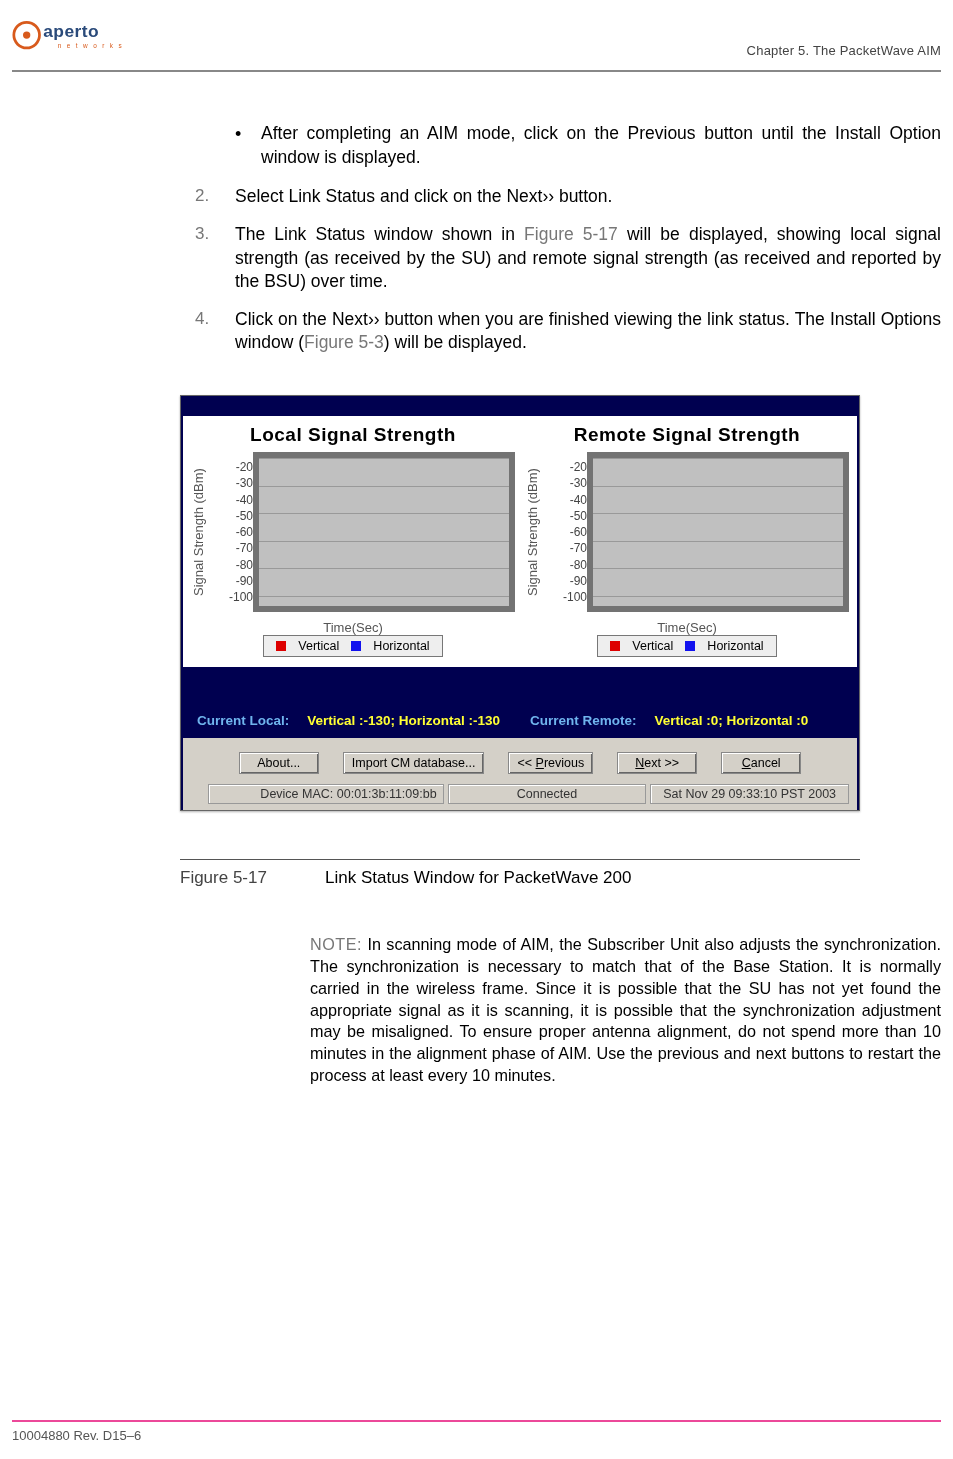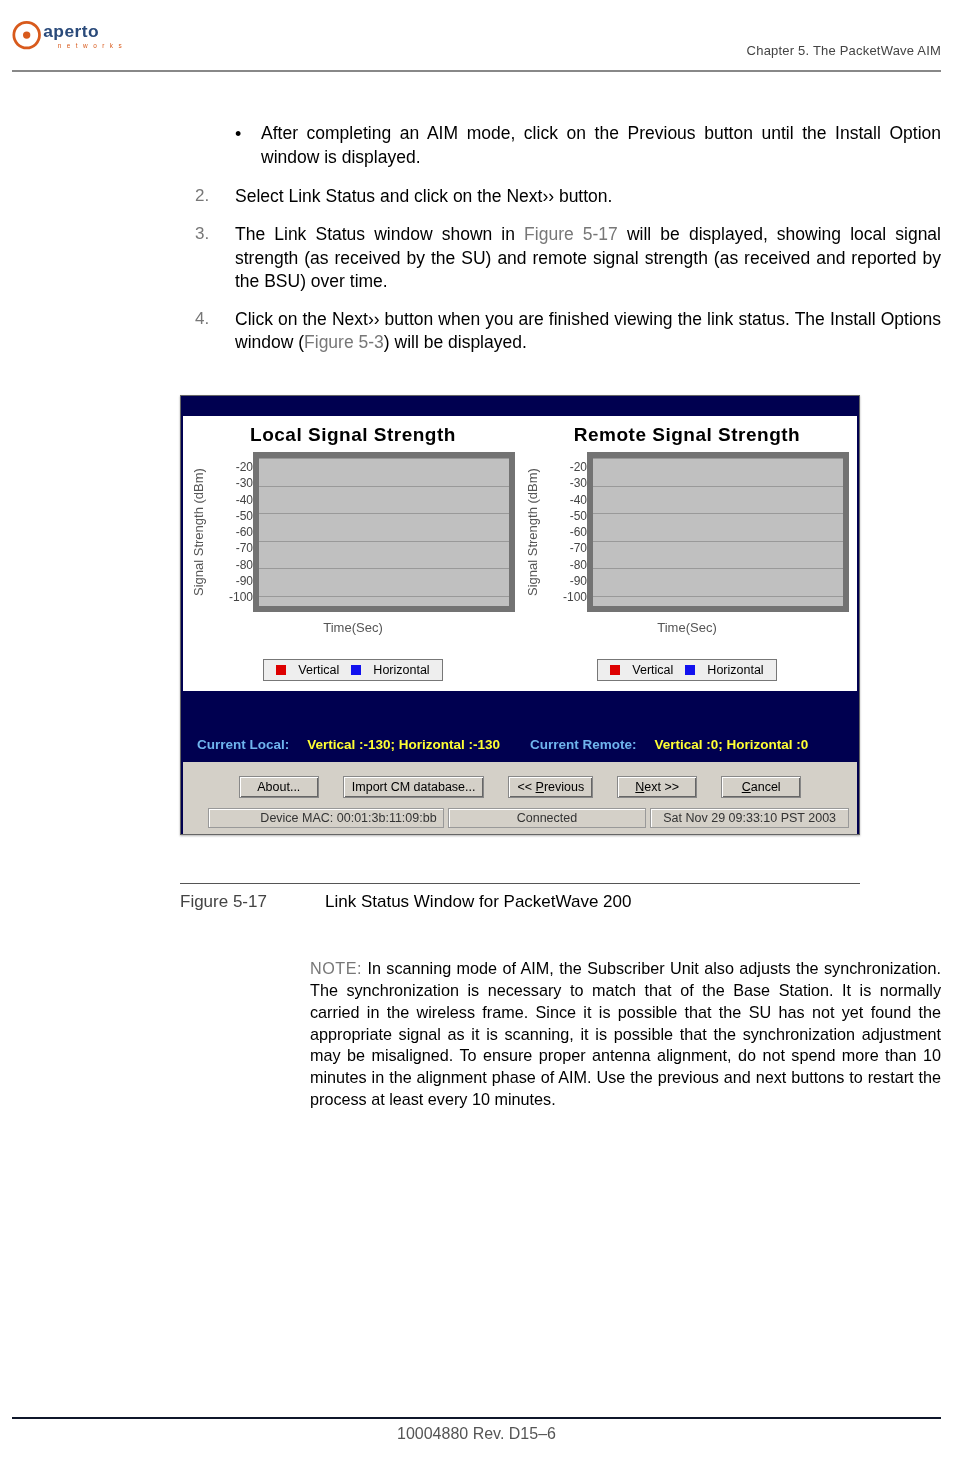--- a/index.html
+++ b/index.html
@@ -126,21 +126,21 @@
       repeating-linear-gradient(to bottom, #999 0, #999 1px, transparent 1px, transparent 27.5px);
     margin: 0;
   }
   .x-label {
     text-align: center;
     font-size: 13px;
     color: #555;
     margin-top: 8px;
   }
   .legend-box {
-    margin: 24px auto 0 auto;
+    margin: 0 auto 0 auto;
     width: fit-content;
     border: 1px solid #777;
     background: #eee;
     padding: 3px 12px;
     font-size: 12.5px;
     display: flex;
     gap: 12px;
     align-items: center;
   }
   .lg-sw { width: 10px; height: 10px; display: inline-block; }
@@ -213,24 +213,24 @@
     line-height: 1.35;
     text-align: justify;
   }
   .note-lead { color: #777; font-variant: small-caps; letter-spacing: 0.5px; }
   .footer {
     position: absolute;
     left: 12px;
     right: 12px;
     bottom: 16px;
     display: flex;
-    justify-content: center;
-    font-size: 16px;
+    justify-content: flex-start;
+    font-size: 13px;
     color: #555;
-    border-top: 2px solid #0f172a;
+    border-top: 2px solid #ec4899;
     padding-top: 6px;
   }
 </style>
 </head>
 <body>
 
 <div class="header">
   <div class="logo">
     <svg viewBox="0 0 120 38" width="110" height="36">
       <ellipse cx="16" cy="18" rx="14" ry="14" fill="none" stroke="#d85a1c" stroke-width="3"></ellipse>

